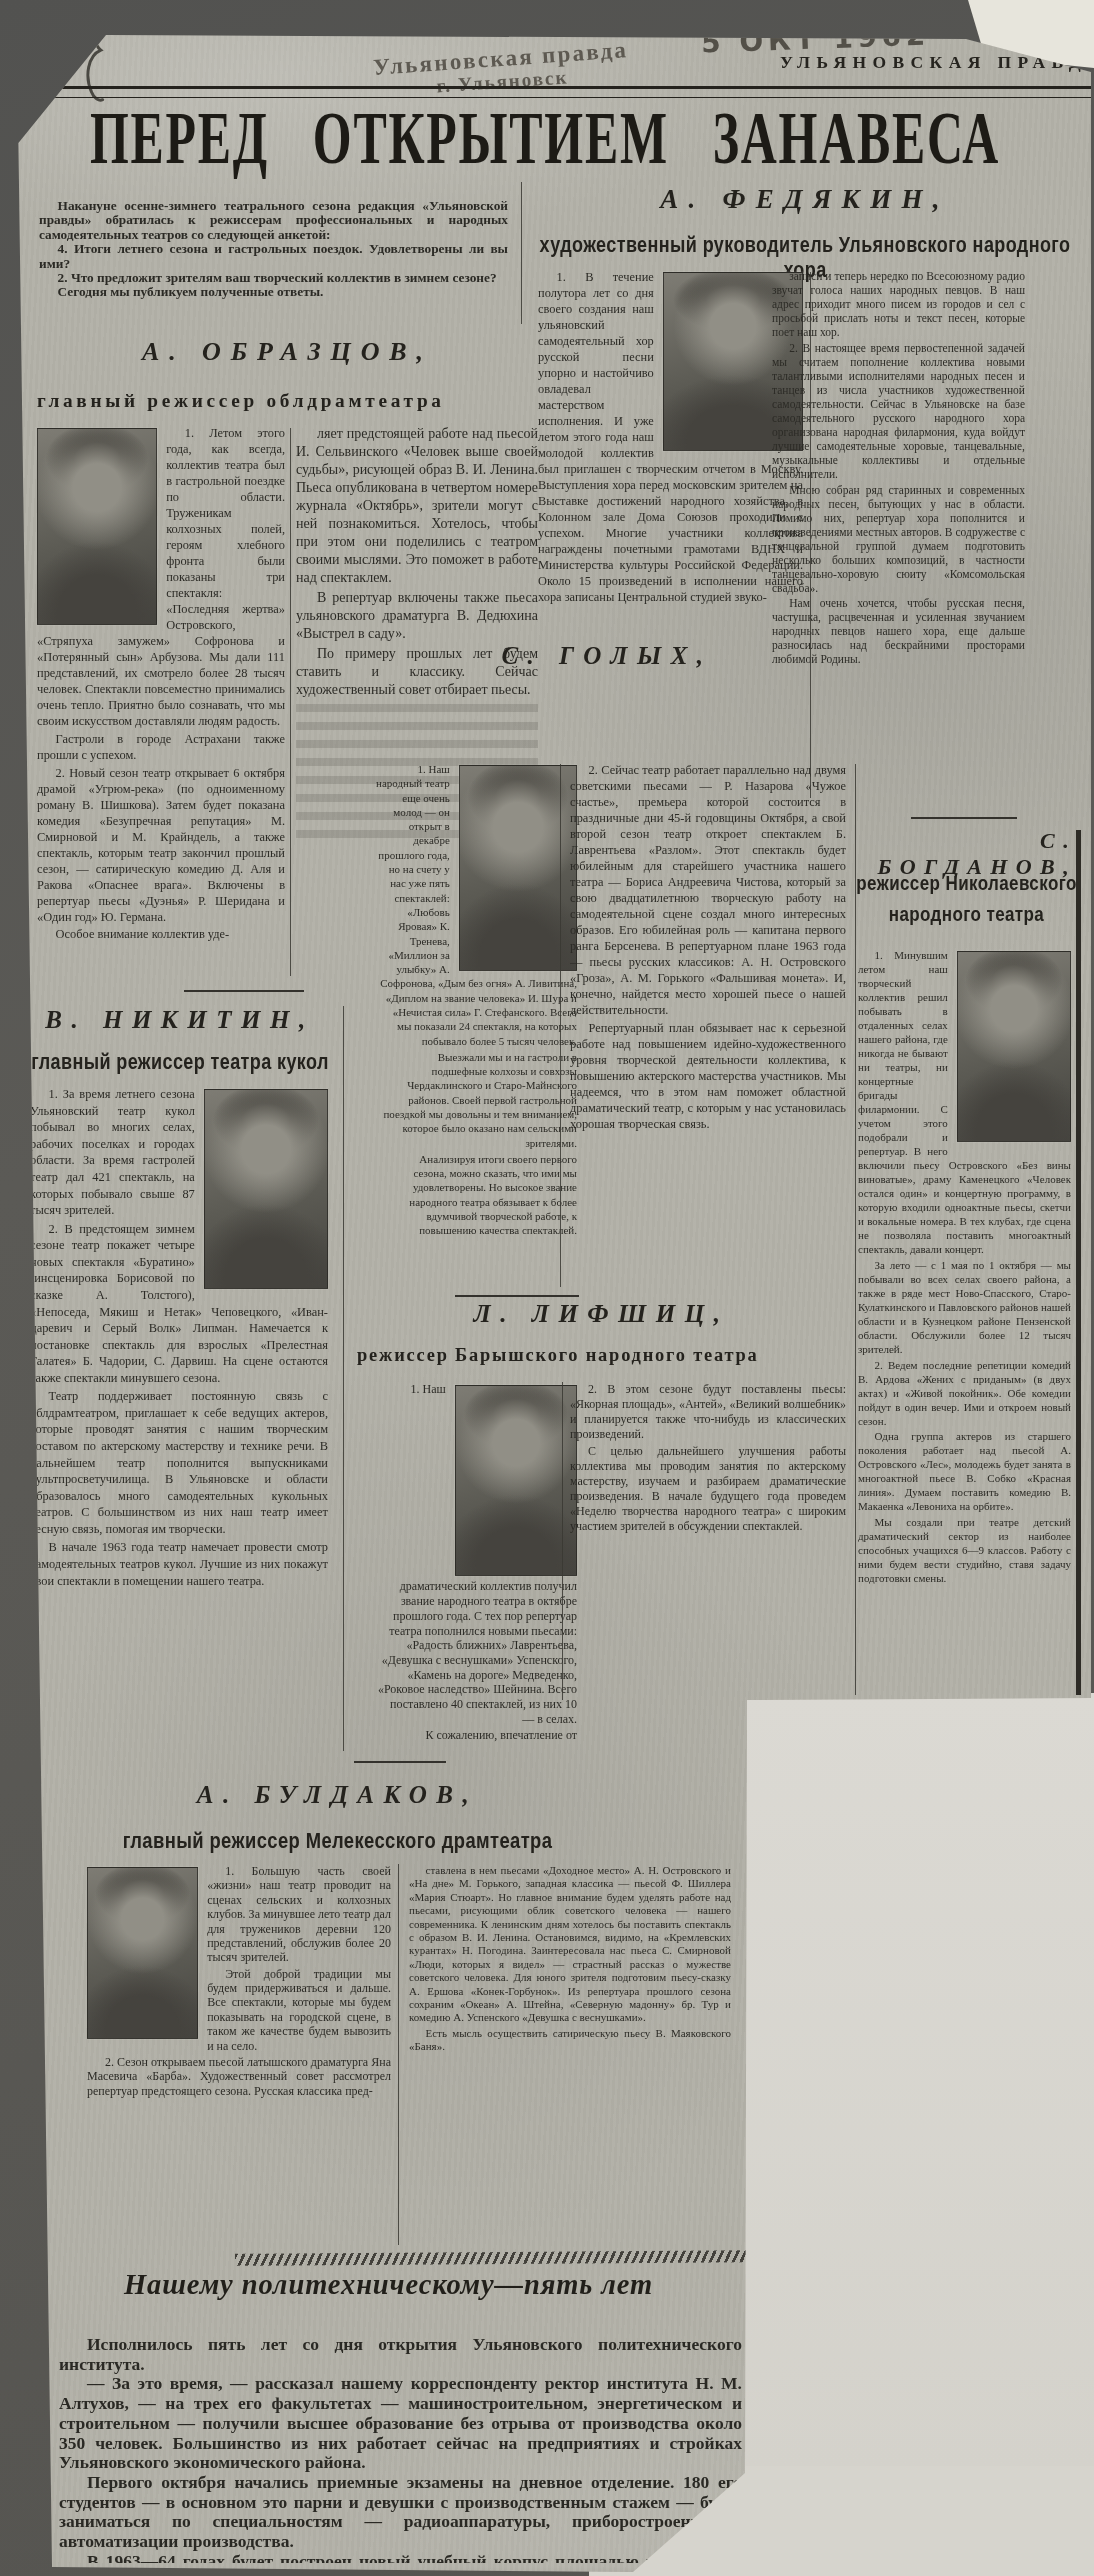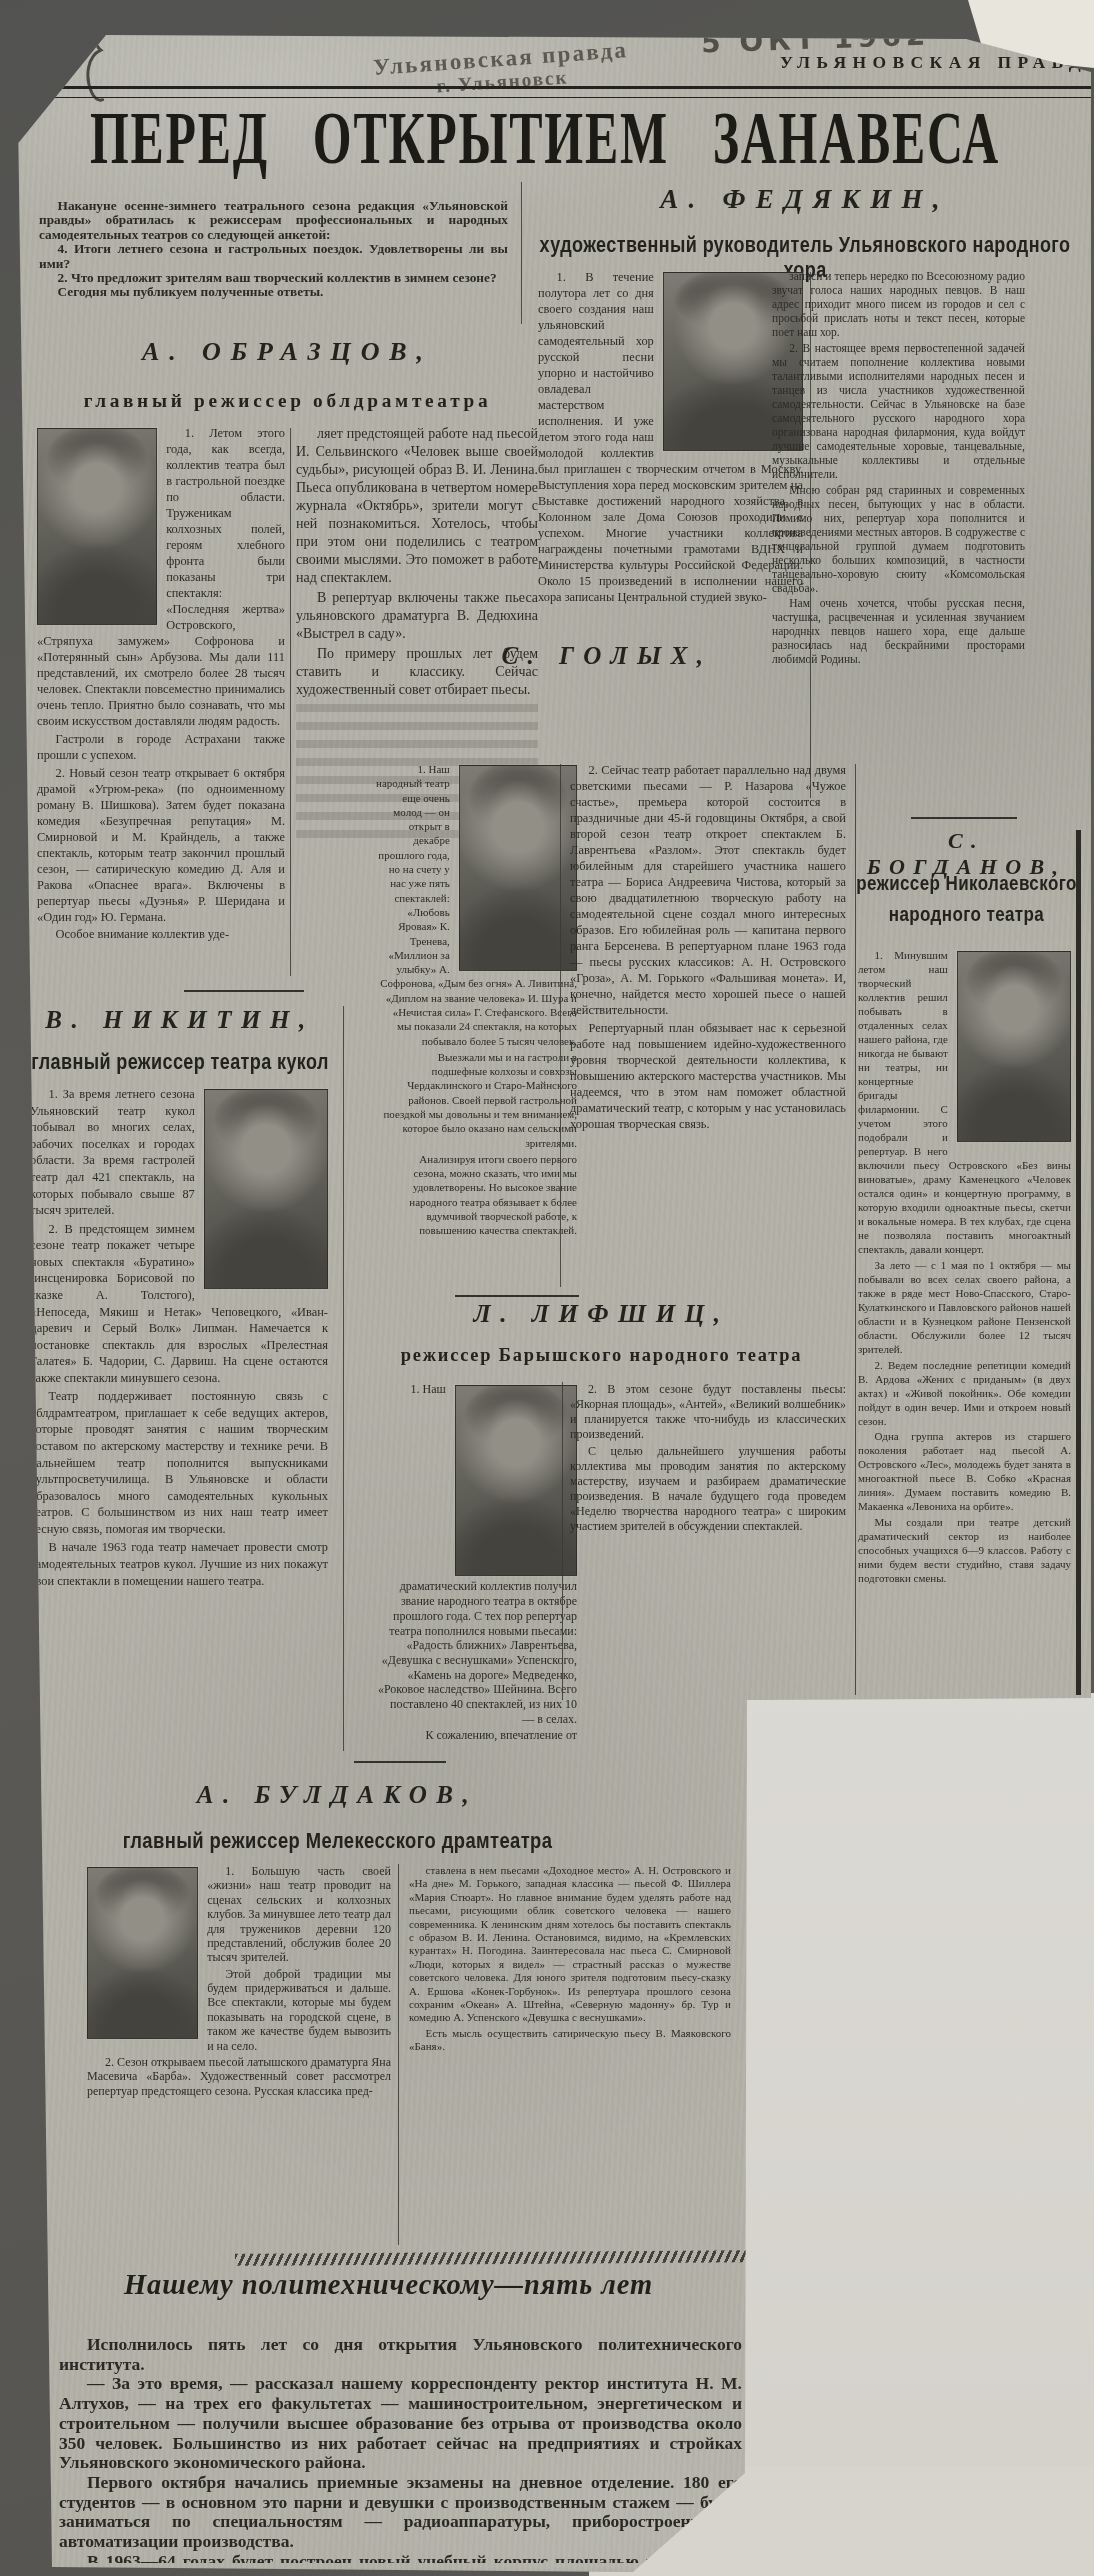--- a/index.html
+++ b/index.html
@@ -41,21 +41,21 @@
         border-top:3.7px solid #24221d;border-bottom:1.8px solid #24221d;}
   .headline{left:37px;top:96px;width:1016px;text-align:center;font-weight:bold;
         color:#1d1b16;font-size:52px;letter-spacing:1.8px;word-spacing:31px;}
   .headline span{display:inline-block;transform:scaleY(1.42) scaleX(.96);transform-origin:top center;}
   
   .intro{left:39px;top:199px;width:469px;height:131px;overflow:hidden;
         font-size:13.3px;line-height:14.4px;font-weight:bold;text-align:justify;}
   .intro .para{text-indent:1.4em;margin:0;}
   
   .kicker{font-style:italic;font-weight:bold;text-align:center;color:#24221d;letter-spacing:.38em;}
-  .sub-serif{font-weight:bold;text-align:center;color:#24221d;letter-spacing:1.8px;}
+  .sub-serif{font-weight:bold;color:#24221d;letter-spacing:1.8px;}
   .sub-sans{font-family:"Liberation Sans","DejaVu Sans",sans-serif;font-weight:bold;
         text-align:center;color:#24221d;}
   .sub-sans span{display:inline-block;transform:scaleY(1.22);transform-origin:top center;letter-spacing:0.4px;}
   
   .col{position:absolute;overflow:hidden;text-align:justify;color:#2c2b26;}
   .col .para{text-indent:1.5em;margin:0 0 1.8px 0;}
   .col.rag{text-align:right;margin-left:19px;}
   .photo{background:
         radial-gradient(circle at 50% 30%,#918f86 16%,rgba(145,143,134,0) 42%),
         radial-gradient(ellipse 62% 26% at 50% 15%,#32302b 32%,rgba(50,48,43,0) 70%),
@@ -163,21 +163,21 @@
           <p class="para">Анализируя итоги своего первого сезона, можно сказать, что ими мы удовлетворены. Но высокое звание народного театра обязывает к более вдумчивой творческой работе, к повышению качества спектаклей.</p>
         </div>
     </div>
     <div class="col" style="left:570px;top:762px;width:276px;height:526px;font-size:12.4px;line-height:16px;">
       <div>
           <p class="para">2. Сейчас театр работает параллельно над двумя советскими пьесами — Р. Назарова «Чужое счастье», премьера которой состоится в праздничные дни 45-й годовщины Октября, а свой второй сезон театр откроет спектаклем Б. Лаврентьева «Разлом». Этот спектакль будет юбилейным для старейшего участника нашего театра — Бориса Андреевича Чистова, который за свою двадцатилетнюю творческую работу на самодеятельной сцене создал много интересных образов. Его юбилейная роль — капитана первого ранга Берсенева. В репертуарном плане 1963 года — пьесы русских классиков: А. Н. Островского «Гроза», А. М. Горького «Фальшивая монета». И, конечно, найдется место хорошей пьесе о нашей действительности.</p>
           <p class="para">Репертуарный план обязывает нас к серьезной работе над повышением идейно-художественного уровня творческой деятельности коллектива, к повышению актерского мастерства участников. Мы надеемся, что в этом нам поможет областной драматический театр, с которым у нас установилась хорошая творческая связь.</p>
         </div>
     </div>
 
-    <div class="abs kicker" style="left:856px;top:828px;width:221px;font-size:22px;">С. БОГДАНОВ,</div>
+    <div class="abs kicker" style="left:856px;top:828px;width:221px;font-size:22px;text-align:right;">С. БОГДАНОВ,</div>
     <div class="abs sub-sans" style="left:856px;top:872px;width:221px;font-size:17px;">
       <span>режиссер Николаевского</span>
     </div>
     <div class="abs sub-sans" style="left:856px;top:903px;width:221px;font-size:17px;letter-spacing:2.8px;">
       <span>народного театра</span>
     </div>
     <div class="col" style="left:858px;top:948px;width:213px;height:747px;font-size:11px;line-height:14px;">
       <div class="photo fr" style="width:112px;height:189px;"></div>
       <div>
           <p class="para">1. Минувшим летом наш творческий коллектив решил побывать в отдаленных селах нашего района, где никогда не бывают ни театры, ни концертные бригады филармонии. С учетом этого подобрали и репертуар. В него включили пьесу Островского «Без вины виноватые», драму Каменецкого «Человек остался один» и концертную программу, в которую входили одноактные пьесы, скетчи и вокальные номера. В тех клубах, где сцена не позволяла поставить многоактный спектакль, давали концерт.</p>

